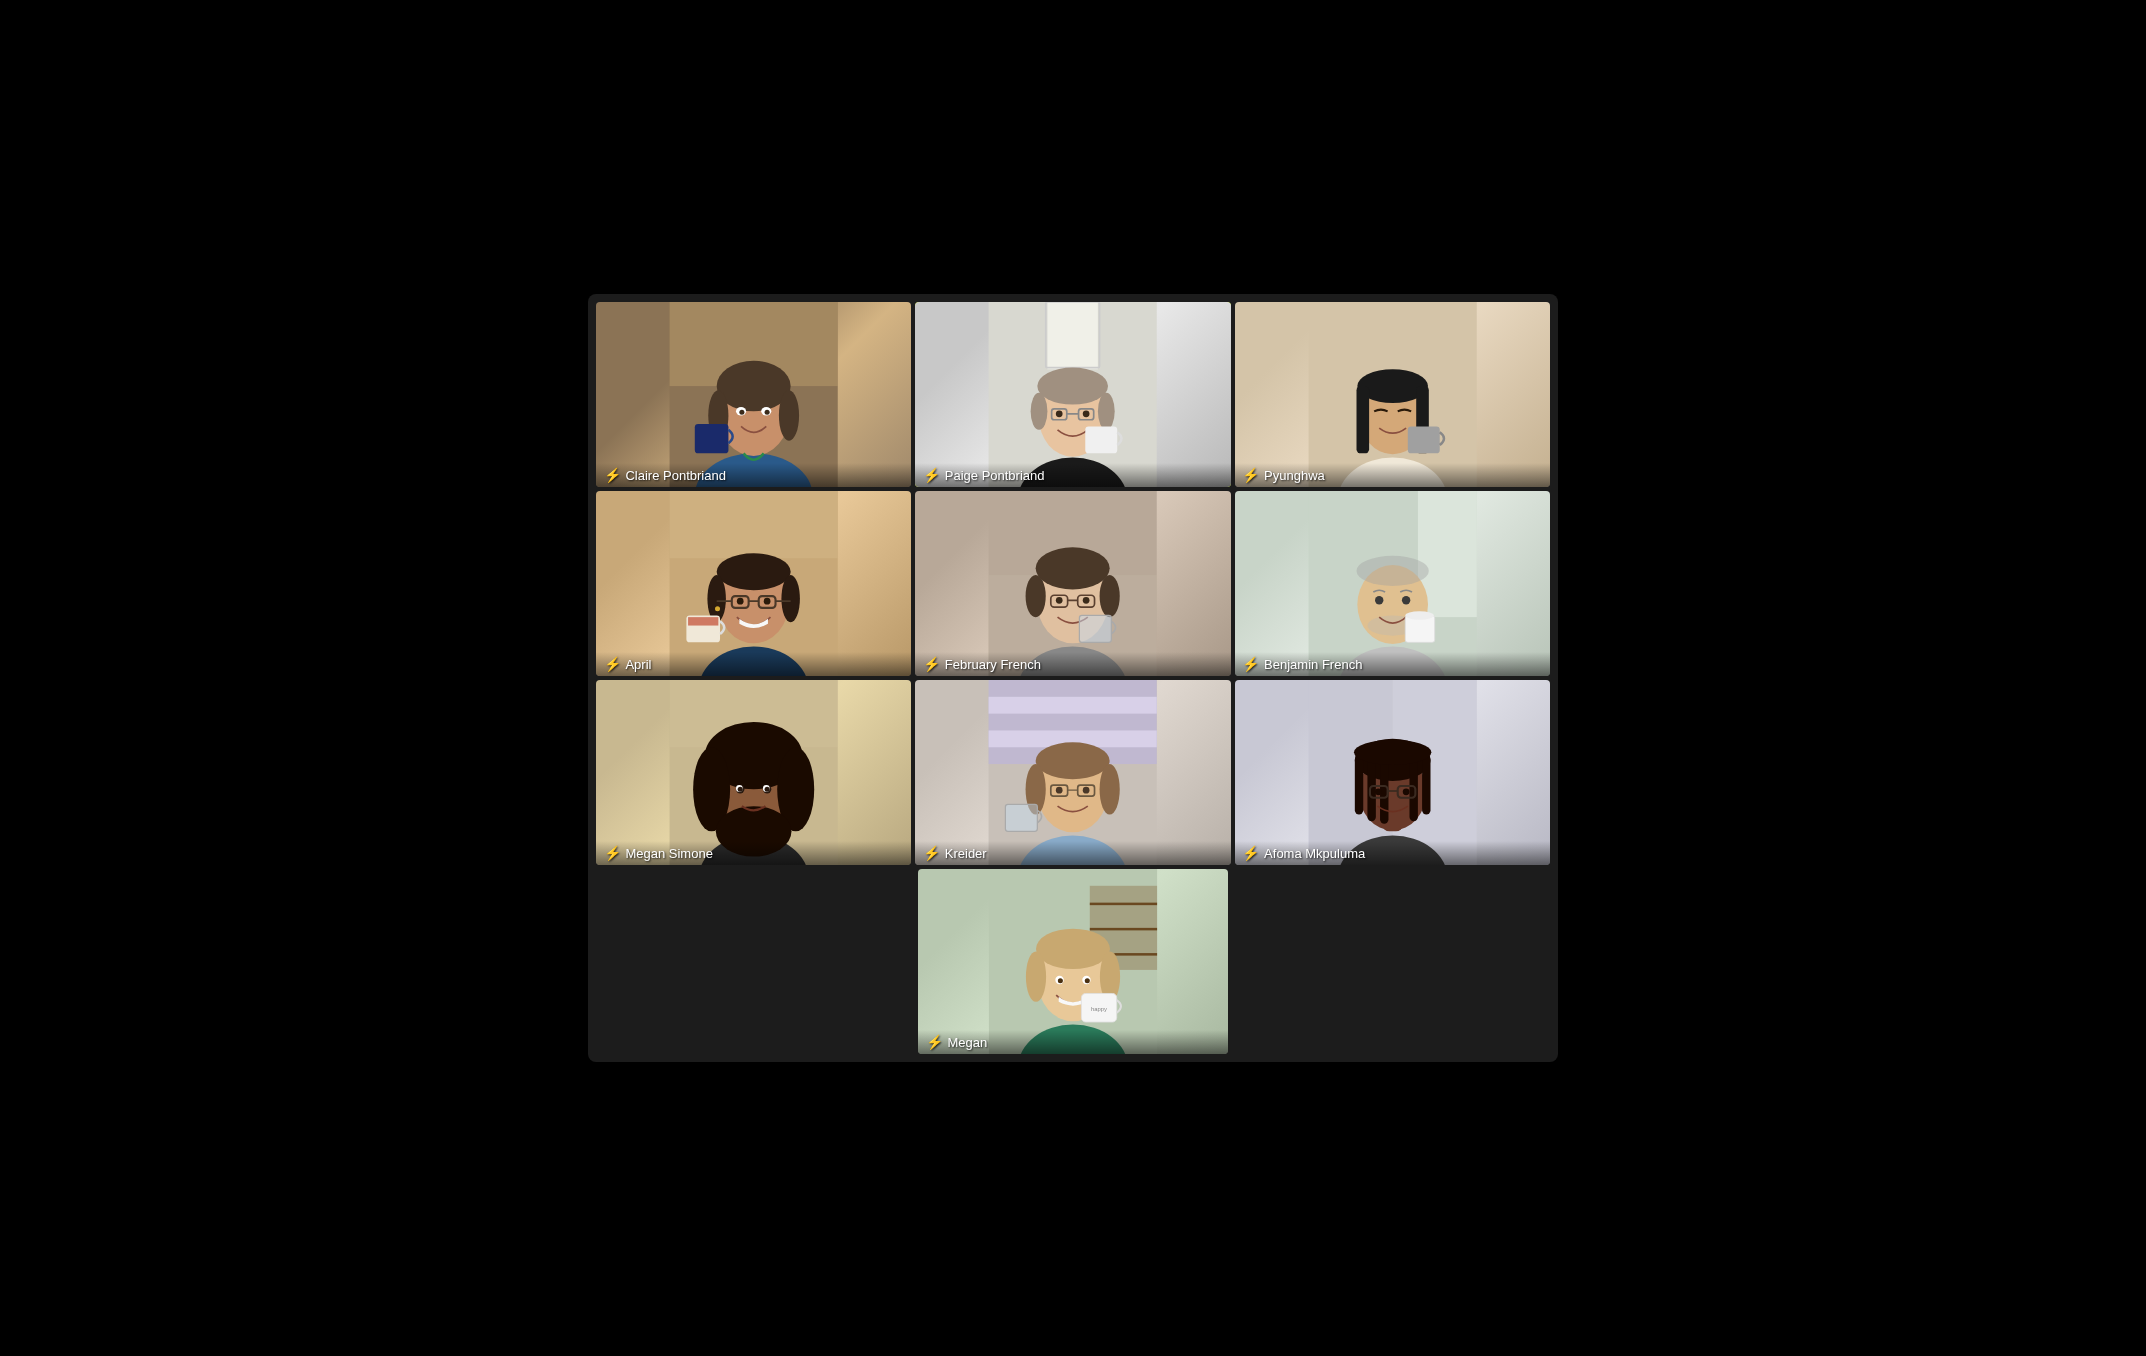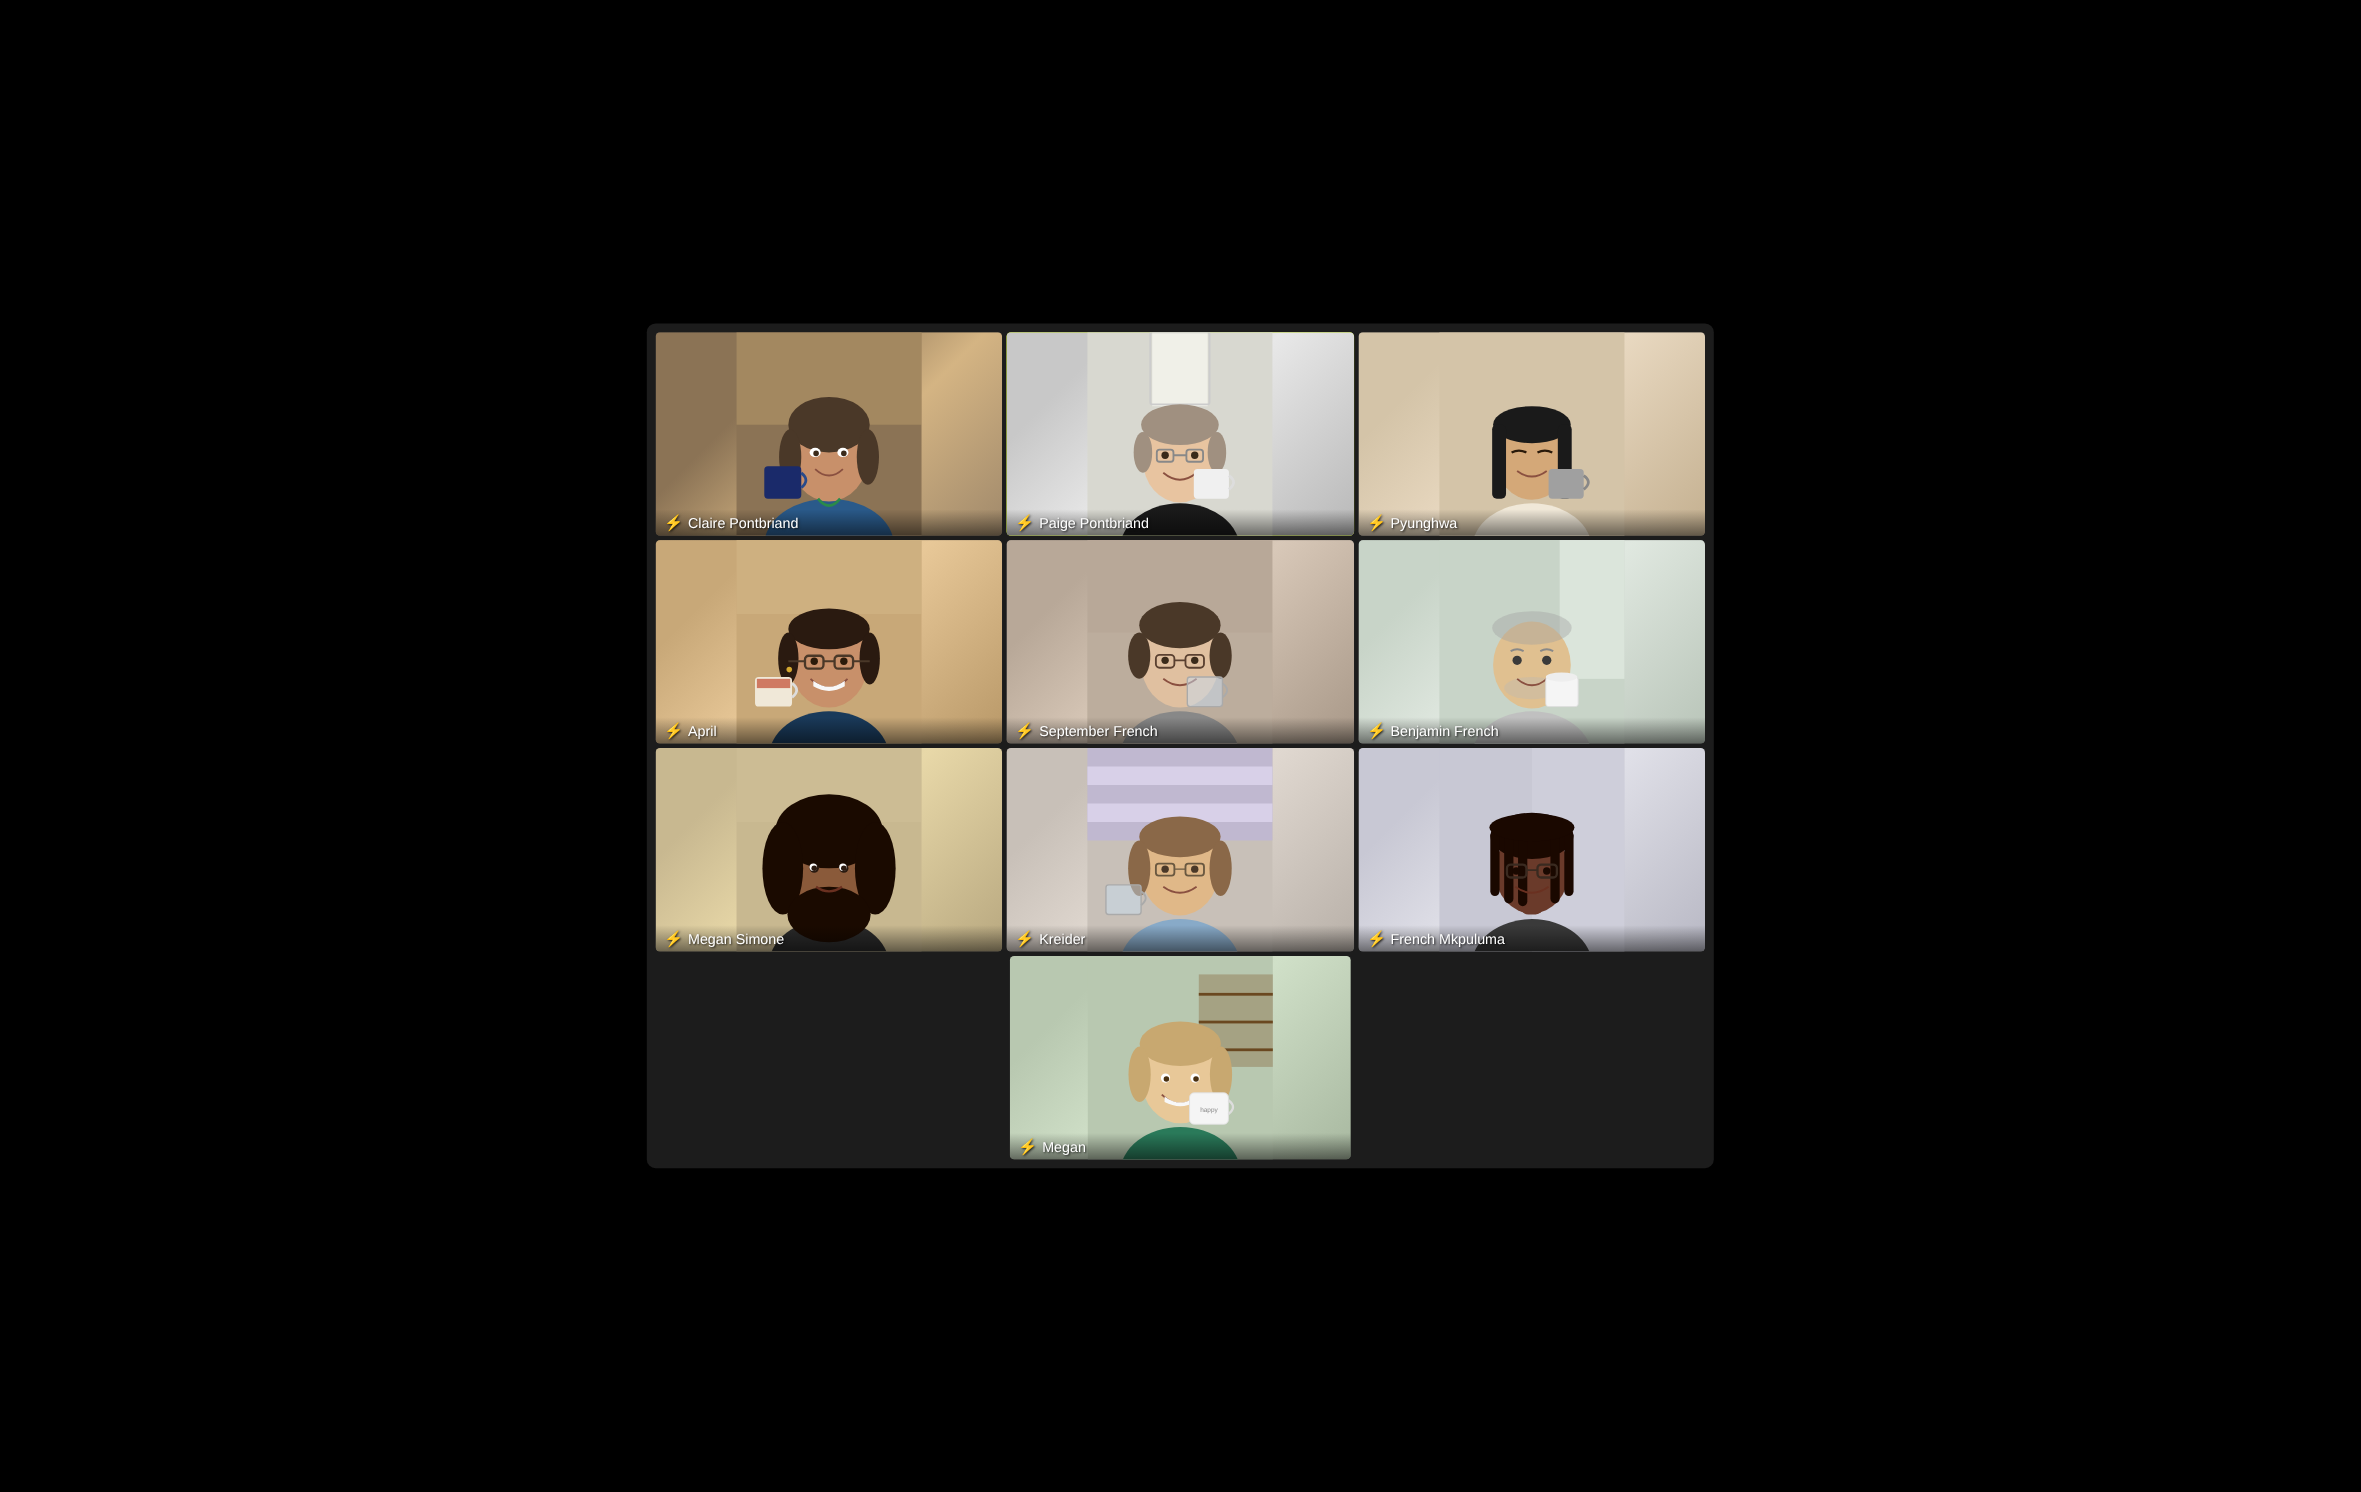--- a/index.html
+++ b/index.html
@@ -259,21 +259,21 @@
             <ellipse cx="116" cy="130" rx="4" ry="4" fill="#3a2a1a"></ellipse>
 
             <path d="M82 150 Q100 164 118 150" stroke="#8a5040" stroke-width="2" fill="none"></path>
 
             <rect x="108" y="148" width="38" height="32" rx="3" fill="rgba(200,220,240,0.5)" stroke="#aaa" stroke-width="1.5"></rect>
             <path d="M146 155 Q156 162 146 170" stroke="#aaa" stroke-width="2" fill="none"></path>
           </svg>
         </div>
         <div class="name-label">
           <span class="mic-icon">⚡</span>
-          <span>September French</span>
+          <span>February French</span>
         </div>
       </div>
 
       <div class="tile" style="height:185px;">
         <div class="face-container bg-benjamin" style="width:100%;height:100%;position:relative;">
           <svg viewBox="0 0 200 220" style="width:100%;height:100%;position:absolute;top:0;left:0;">
             <rect x="0" y="0" width="200" height="220" fill="#C8D4C8"></rect>
 
             <rect x="130" y="0" width="70" height="150" fill="#E8F0E8" opacity="0.6"></rect>
 
@@ -405,21 +405,21 @@
             <line x1="94" y1="132" x2="106" y2="132" stroke="#3a2a20" stroke-width="2"></line>
 
             <ellipse cx="83" cy="133" rx="4" ry="4" fill="#1a0800"></ellipse>
             <ellipse cx="116" cy="133" rx="4" ry="4" fill="#1a0800"></ellipse>
 
             <path d="M82 150 Q100 163 118 150" stroke="#6a3020" stroke-width="2" fill="none"></path>
           </svg>
         </div>
         <div class="name-label">
           <span class="mic-icon">⚡</span>
-          <span>French Mkpuluma</span>
+          <span>Afoma Mkpuluma</span>
         </div>
       </div>
     </div>
 
     <div class="row row-bottom">
 
       <div class="tile" style="height:185px;width:310px;flex:0 0 310px;">
         <div class="face-container bg-anne" style="width:100%;height:100%;position:relative;">
           <svg viewBox="0 0 200 220" style="width:100%;height:100%;position:absolute;top:0;left:0;">
             <rect x="0" y="0" width="200" height="220" fill="#B8C8B0"></rect>

